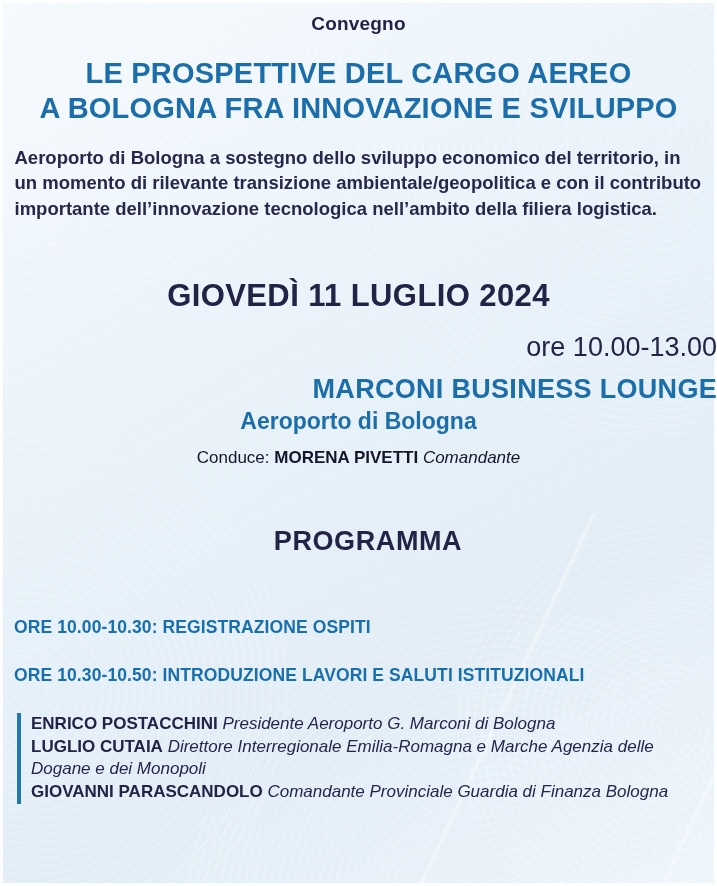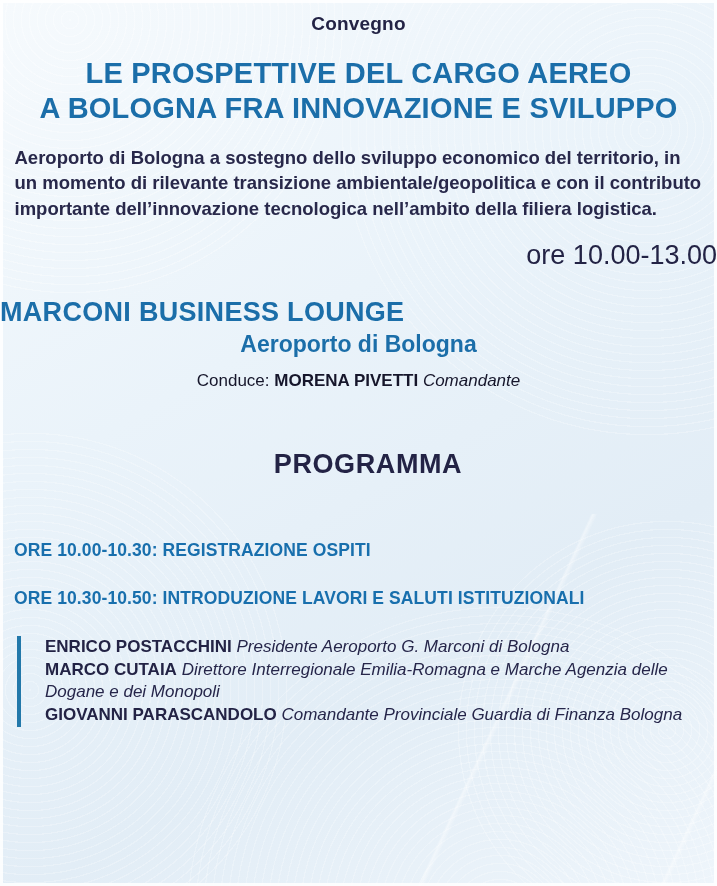--- a/index.html
+++ b/index.html
@@ -47,21 +47,21 @@
   }
   .date-line{
     margin-top:56px;text-align:center;
     font-size:31px;font-weight:800;color:#232345;letter-spacing:.4px;
   }
   .time-line{
     margin-top:18px;text-align:right;
     font-size:27px;font-weight:400;color:#232345;
   }
   .venue-name{
-    margin-top:26px;text-align:left;
+    margin-top:11px;text-align:right;
     font-size:27px;font-weight:800;color:#1b6ea9;letter-spacing:.3px;
   }
   .venue-sub{
     margin-top:3px;text-align:center;
     font-size:23px;font-weight:700;color:#1b6ea9;
   }
   .host-line{
     margin-top:13px;text-align:center;
     font-size:17px;color:#16162b;
   }
@@ -73,21 +73,21 @@
     font-size:27px;font-weight:800;color:#232345;letter-spacing:.6px;margin-left:19px;
   }
   .schedule{margin-top:60px;padding-left:14px;}
   .schedule-row{
     font-size:17.5px;font-weight:700;color:#186fad;letter-spacing:.1px;
     margin-bottom:27px;
   }
   .speakers{
     margin:25px 18px 0 17px;
     border-left:4px solid #2278aa;
-    padding-left:24px;
+    padding-left:10px;
     font-size:17px;line-height:1.33;color:#232345;
   }
   .speaker-name{font-weight:800;}
   .speaker-role{font-style:italic;font-weight:400;color:#26264a;}
 </style>
 </head>
 <body>
 
 <div class="page">
   <div class="swirl s1"></div>
@@ -101,38 +101,39 @@
 
     <div class="kicker">Convegno</div>
 
     <div class="title">
       <div>LE PROSPETTIVE DEL CARGO AEREO</div>
       <div>A BOLOGNA FRA INNOVAZIONE E SVILUPPO</div>
     </div>
 
     <div class="intro">Aeroporto di Bologna a sostegno dello sviluppo economico del territorio, in un momento di rilevante transizione ambientale/geopolitica e con il contributo importante dell’innovazione tecnologica nell’ambito della filiera logistica.</div>
 
+    <div class="date-line">GIOVEDÌ 11 LUGLIO 2024</div>
     <div class="time-line">ore 10.00-13.00</div>
 
     <div class="venue-name">MARCONI BUSINESS LOUNGE</div>
     <div class="venue-sub">Aeroporto di Bologna</div>
 
     <div class="host-line">
       <span class="label">Conduce:</span>
       <span class="name">MORENA PIVETTI</span>
       <span class="role">Comandante</span>
     </div>
 
     <div class="program-heading">PROGRAMMA</div>
 
     <div class="schedule">
       <div class="schedule-row">ORE 10.00-10.30: REGISTRAZIONE OSPITI</div>
       <div class="schedule-row">ORE 10.30-10.50: INTRODUZIONE LAVORI E SALUTI ISTITUZIONALI</div>
     </div>
 
     <div class="speakers">
       <span><span class="speaker-name">ENRICO POSTACCHINI</span> <span class="speaker-role">Presidente Aeroporto G. Marconi di Bologna</span><br></span>
-      <span><span class="speaker-name">MARCO CUTAIA</span> <span class="speaker-role">Direttore Interregionale Emilia-Romagna e Marche Agenzia delle Dogane e dei Monopoli</span><br></span>
+      <span><span class="speaker-name">LUGLIO CUTAIA</span> <span class="speaker-role">Direttore Interregionale Emilia-Romagna e Marche Agenzia delle Dogane e dei Monopoli</span><br></span>
       <span><span class="speaker-name">GIOVANNI PARASCANDOLO</span> <span class="speaker-role">Comandante Provinciale Guardia di Finanza Bologna</span><br></span>
     </div>
 
   </div>
 </div>
 
 </body></html>

